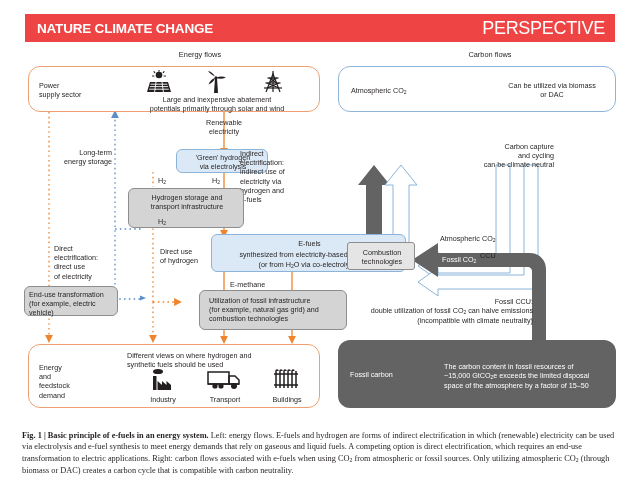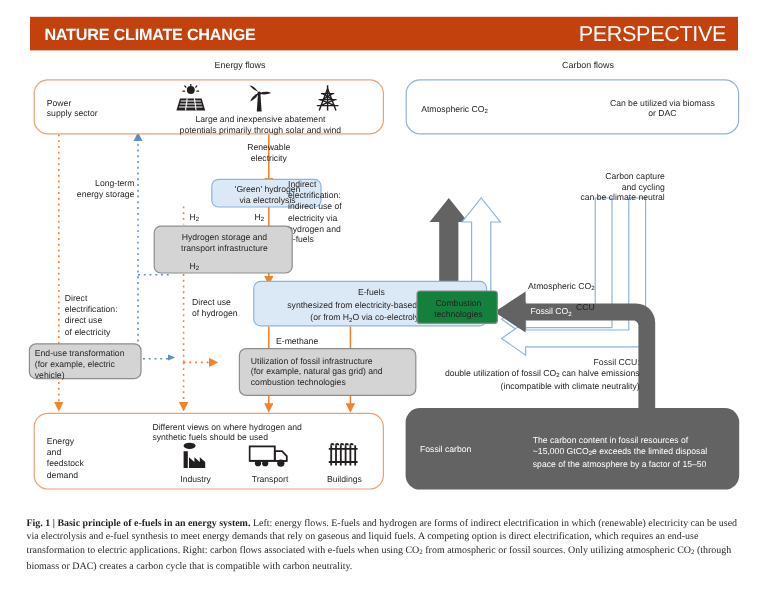--- a/index.html
+++ b/index.html
@@ -9,21 +9,21 @@
     background:#ffffff;
     font-family:"Liberation Sans", sans-serif;
     color:#231f20;
     overflow:hidden;
     position:relative;
   }
 
   
   #journal-header{
     position:absolute; left:25px; top:14px; width:590px; height:28px;
-    background:#c2410c; display:flex; align-items:center;
+    background:#ef4444; display:flex; align-items:center;
     justify-content:space-between; padding:0 10px 0 12px;
   }
   #journal-header .jname{
     color:#fff; font-weight:bold; font-size:13.5px;
     letter-spacing:-0.2px; font-family:"Liberation Sans", sans-serif;
   }
   #journal-header .jsect{
     color:#fff; font-size:18px; letter-spacing:-0.3px;
     font-family:"Liberation Sans", sans-serif;
   }
@@ -52,21 +52,21 @@
   .bx-blueline{
     border:1px solid #8fb4d9; border-radius:12px; background:#fff;
   }
   .bx-lightblue{
     border:1px solid #8cb4db; border-radius:6px; background:#dbe9f6;
   }
   .bx-gray{
     border:1px solid #8d8d8d; border-radius:6px; background:#d4d4d4;
   }
   .bx-gray-sq{
-    border:1px solid #8d8d8d; border-radius:3px; background:#15803d;
+    border:1px solid #8d8d8d; border-radius:3px; background:#e5e5e5;
   }
   .bx-darkgray{
     border-radius:12px; background:#636363; color:#fff;
   }
   .bx-darkgray .fl-label{ color:#fff; }
 
   
   #caption{
     position:absolute; left:22px; top:430px; width:600px;
     font-family:"Liberation Serif", serif;

